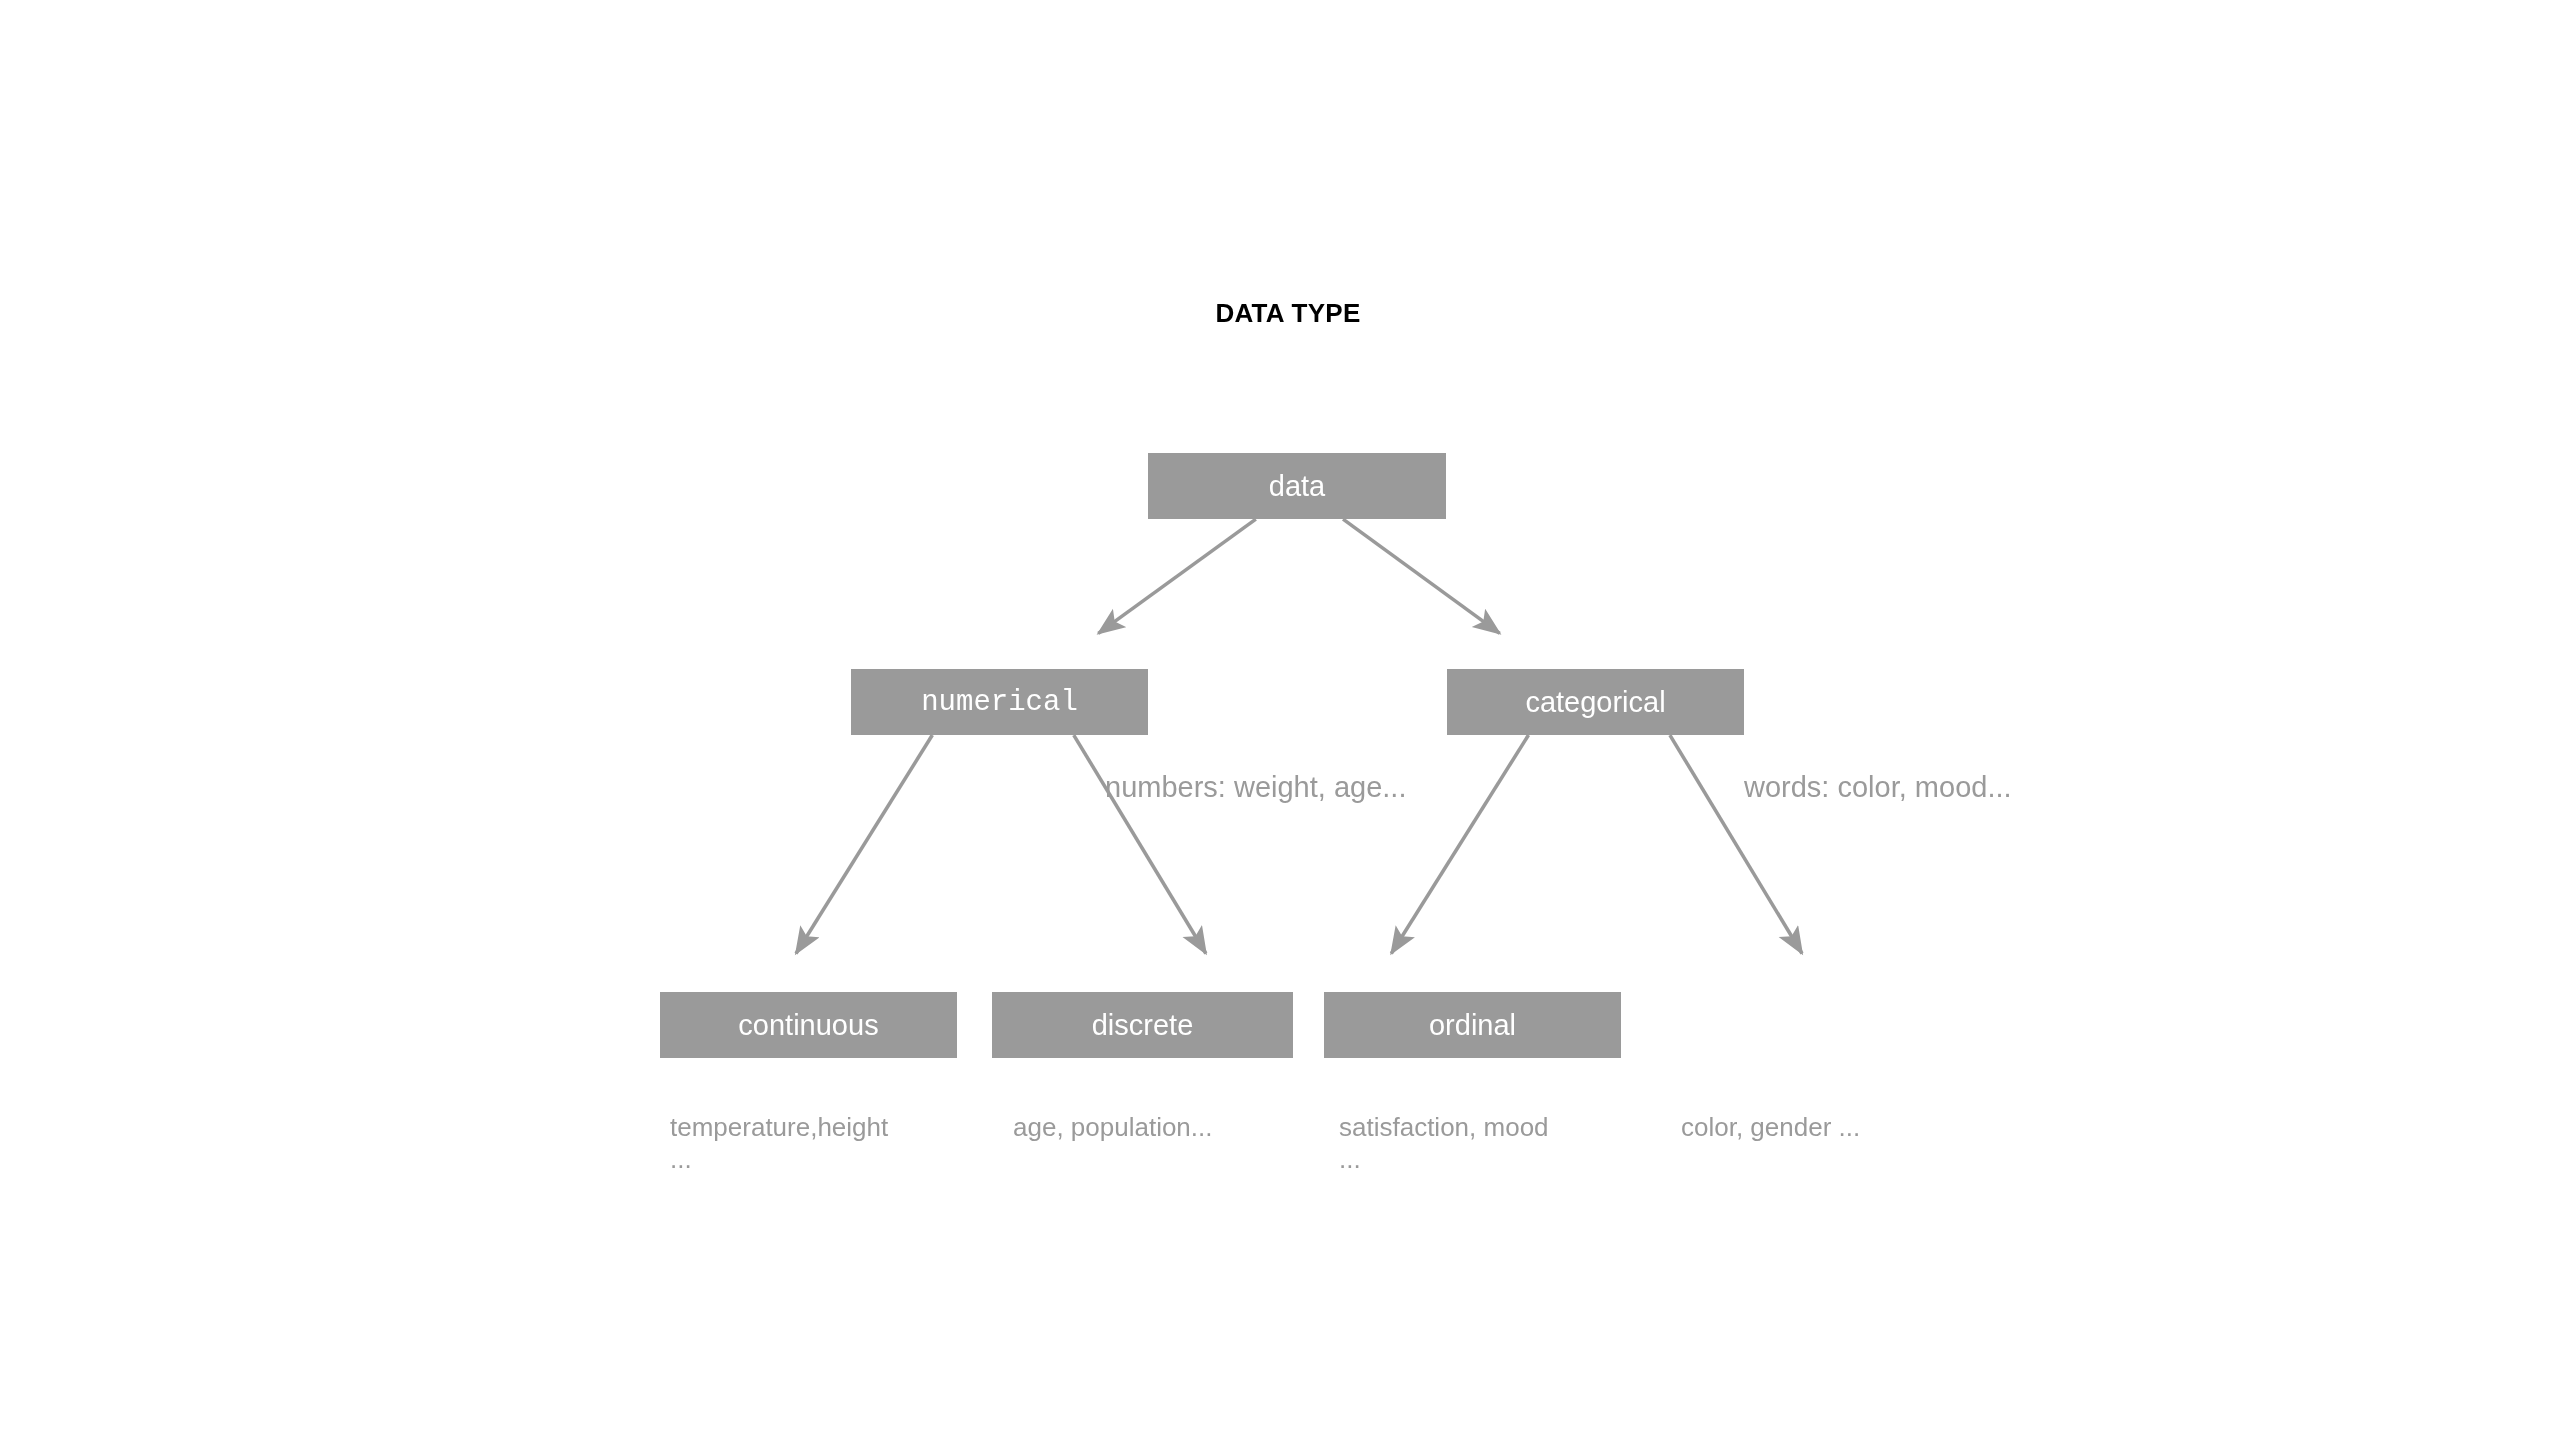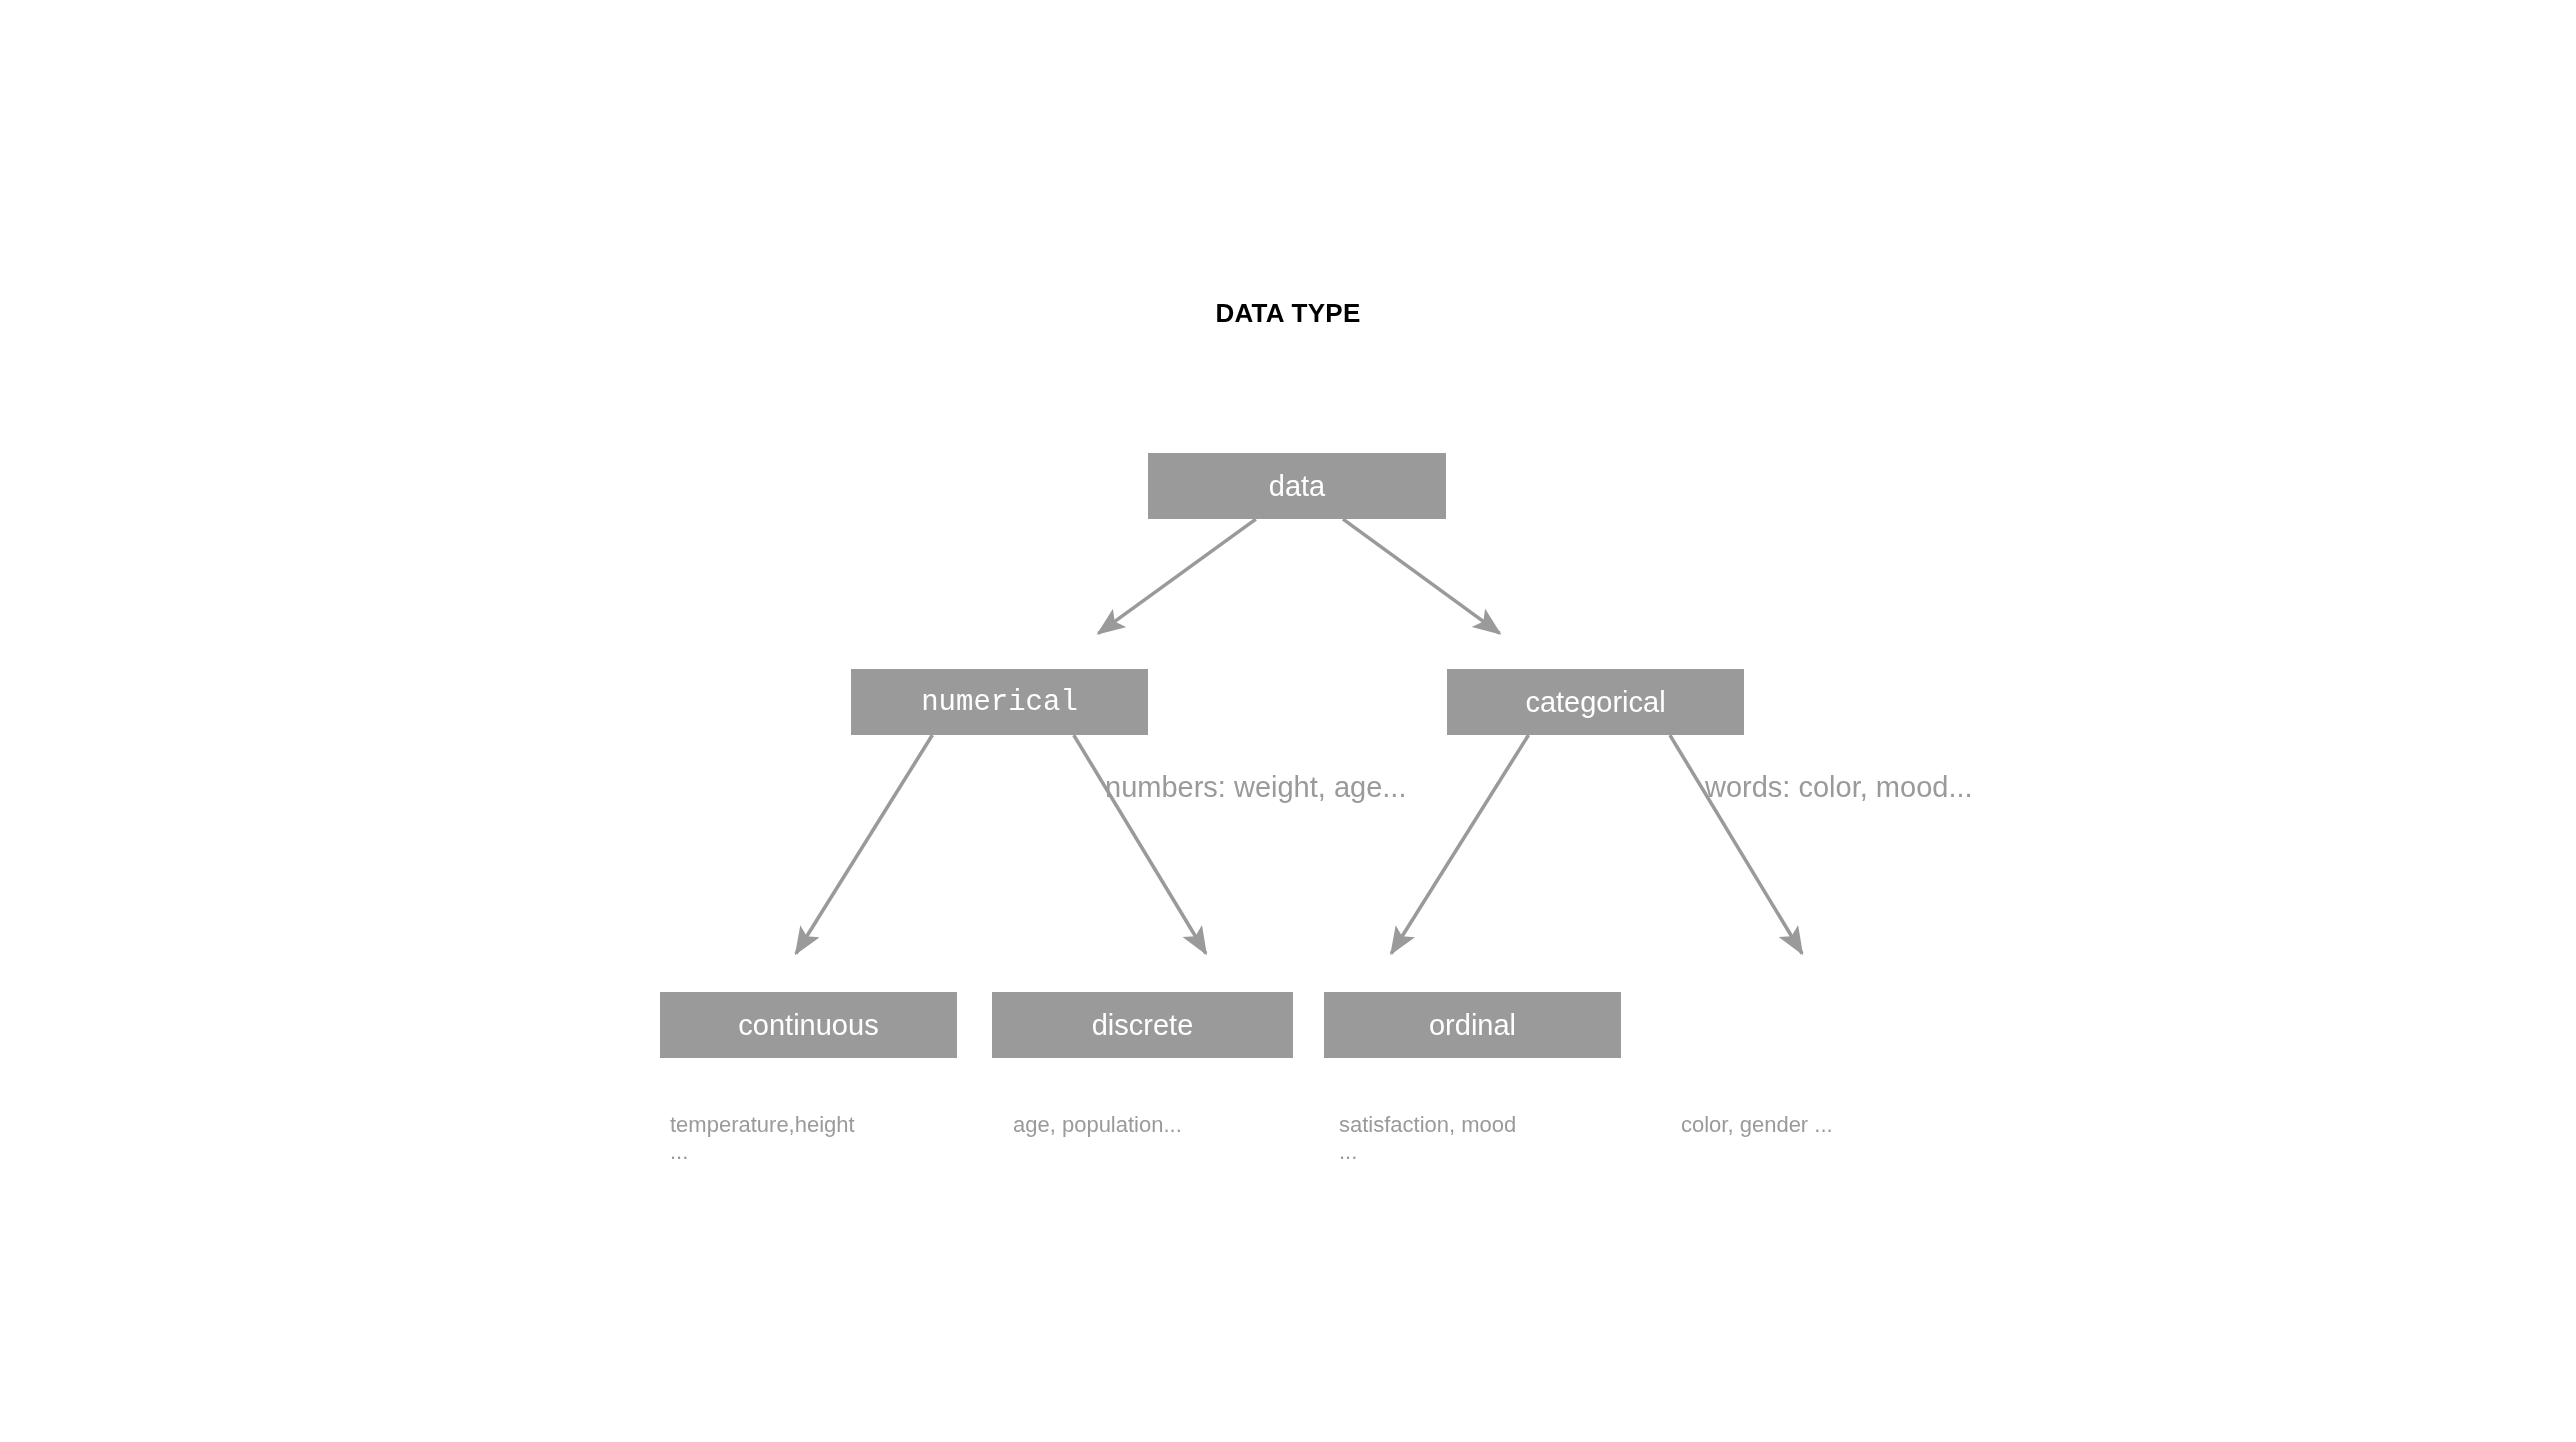--- a/index.html
+++ b/index.html
@@ -56,26 +56,26 @@
   .node-ord    { left: 1324px; top: 992px; width: 297px; height: 66px; }
   .node-nom    { left: 1656px; top: 992px; width: 297px; height: 66px; }
 
   .edge-label {
     position: absolute;
     color: #9a9a9a;
     font-size: 29px;
     white-space: nowrap;
   }
   .edge-label-num { left: 1105px; top: 771px; }
-  .edge-label-cat { left: 1705px; top: 771px; }
+  .edge-label-cat { left: 1744px; top: 771px; }
 
   .caption {
     position: absolute;
     color: #9a9a9a;
-    font-size: 22px;
+    font-size: 26px;
     line-height: 1.22;
     width: 279px;
   }
   .caption-cont { left: 670px;  top: 1112px; }
   .caption-disc { left: 1013px; top: 1112px; }
   .caption-ord  { left: 1339px; top: 1112px; }
   .caption-nom  { left: 1681px; top: 1112px; }
 </style>
 </head>
 <body>

